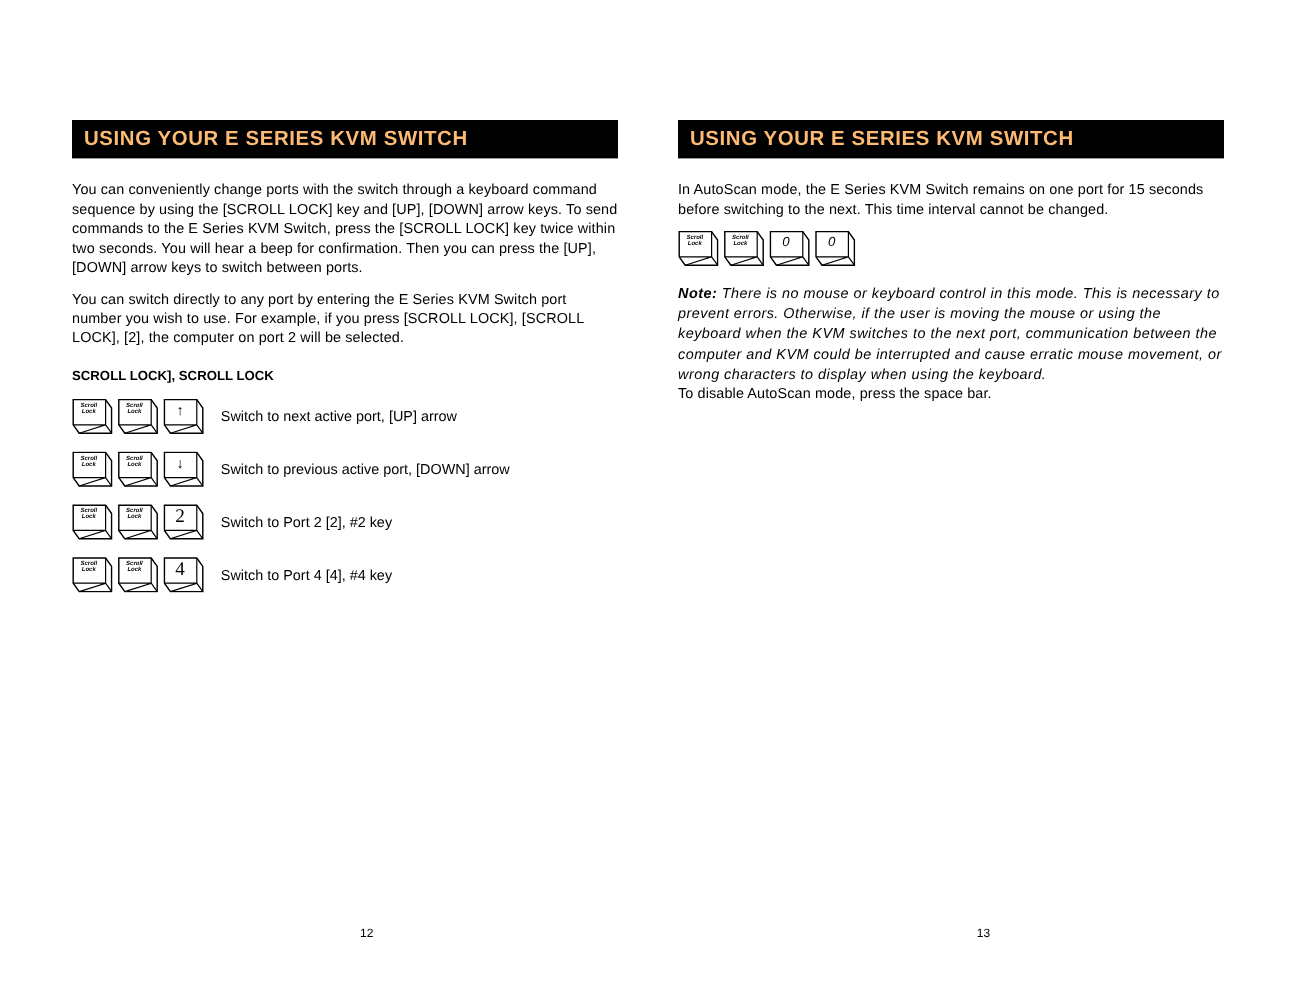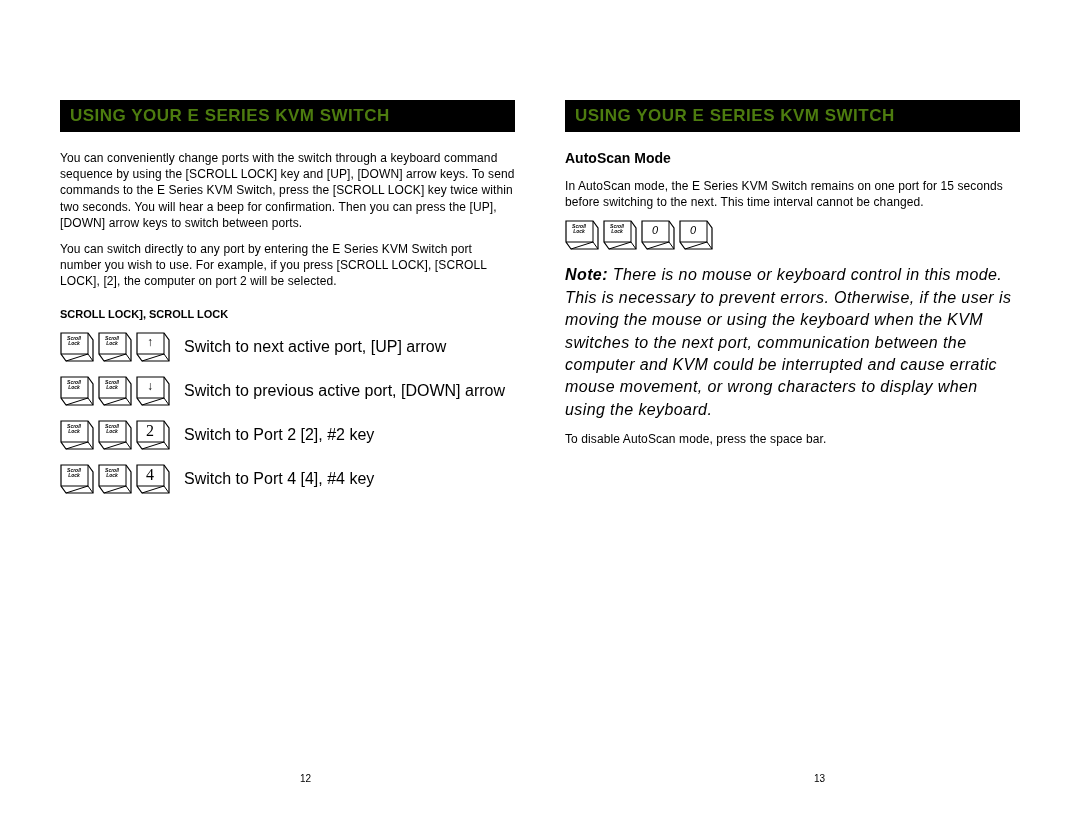--- a/index.html
+++ b/index.html
@@ -16,21 +16,21 @@
     display: flex;
     padding: 40px 60px 0 60px;
     gap: 50px;
   }
   .page {
     flex: 1;
     min-width: 0;
   }
   .header-bar {
     background: #000;
-    color: #4d7c0f;
+    color: #fdba74;
     font-family: "Arial Narrow", Impact, sans-serif;
     font-stretch: condensed;
     font-weight: bold;
     font-size: 17px;
     letter-spacing: 0.5px;
     padding: 6px 10px;
     margin-top: 60px;
     margin-bottom: 18px;
   }
   .section-heading {
@@ -38,43 +38,42 @@
     font-size: 14px;
     margin-bottom: 12px;
   }
   .body-text {
     font-size: 12px;
     line-height: 1.35;
     margin-bottom: 10px;
     letter-spacing: 0.1px;
   }
   .note-text {
-    font-size: 16px;
+    font-size: 12px;
     font-style: italic;
     line-height: 1.4;
-    margin-bottom: 10px;
     letter-spacing: 0.4px;
   }
   .note-label {
     font-weight: bold;
   }
   .sub-label {
     font-size: 11px;
     font-weight: bold;
     margin-top: 18px;
     margin-bottom: 12px;
   }
   .key-row {
     display: flex;
     align-items: center;
     margin-bottom: 14px;
     gap: 4px;
   }
   .key-desc {
-    font-size: 16px;
+    font-size: 12px;
     margin-left: 10px;
   }
   .keycap {
     width: 34px;
     height: 30px;
     position: relative;
   }
   .keycap svg { display:block; }
   .keycap .lbl-small {
     position: absolute;
@@ -229,21 +228,20 @@
             </svg>
             <div class="lbl-big">4</div>
           </div>
           <div class="key-desc">Switch to Port 4  [4], #4 key</div>
         </div>
       </div>
   </div>
 
   <div class="page">
     <div class="header-bar">USING YOUR E SERIES KVM SWITCH</div>
-    <div class="section-heading">AutoScan Mode</div>
     <div class="body-text">In AutoScan mode, the E Series KVM Switch remains on one port for 15 seconds before switching to the next. This time interval cannot be changed.</div>
     <div class="key-row" id="right-keys">
         <div class="keycap">
           <svg width="34" height="30" viewBox="0 0 34 30">
             <path d="M1 1 L28 1 L33 8 L33 29 L6 29 L1 22 Z" fill="none" stroke="#000" stroke-width="1.2"></path>
             <path d="M28 1 L28 22 L6 29 M28 22 L1 22 M28 22 L33 29" fill="none" stroke="#000" stroke-width="1"></path>
           </svg>
           <div class="lbl-small">Scroll<br>Lock</div>
         </div>
         <div class="keycap">

